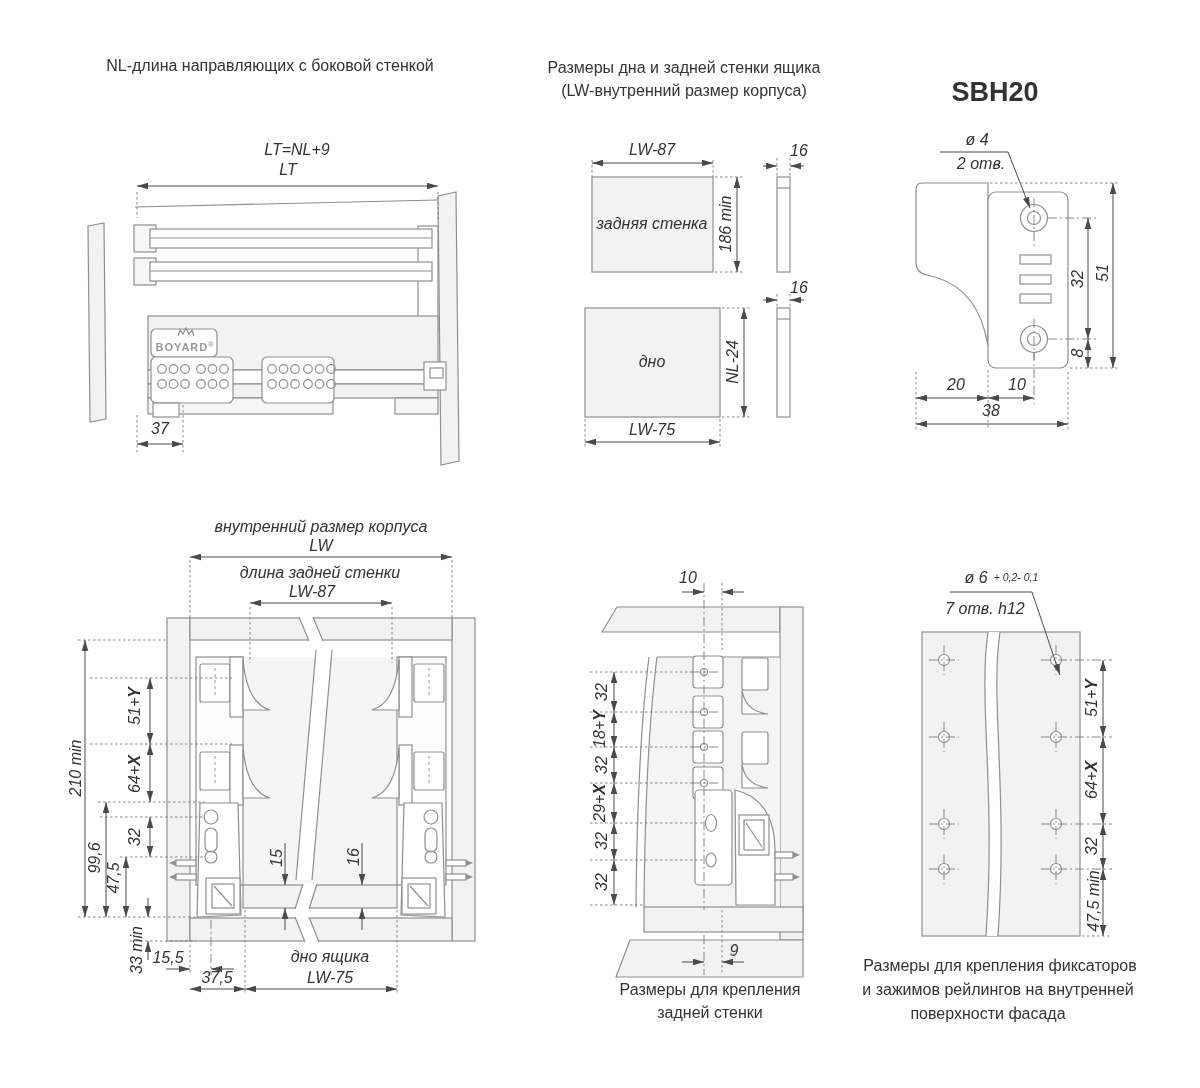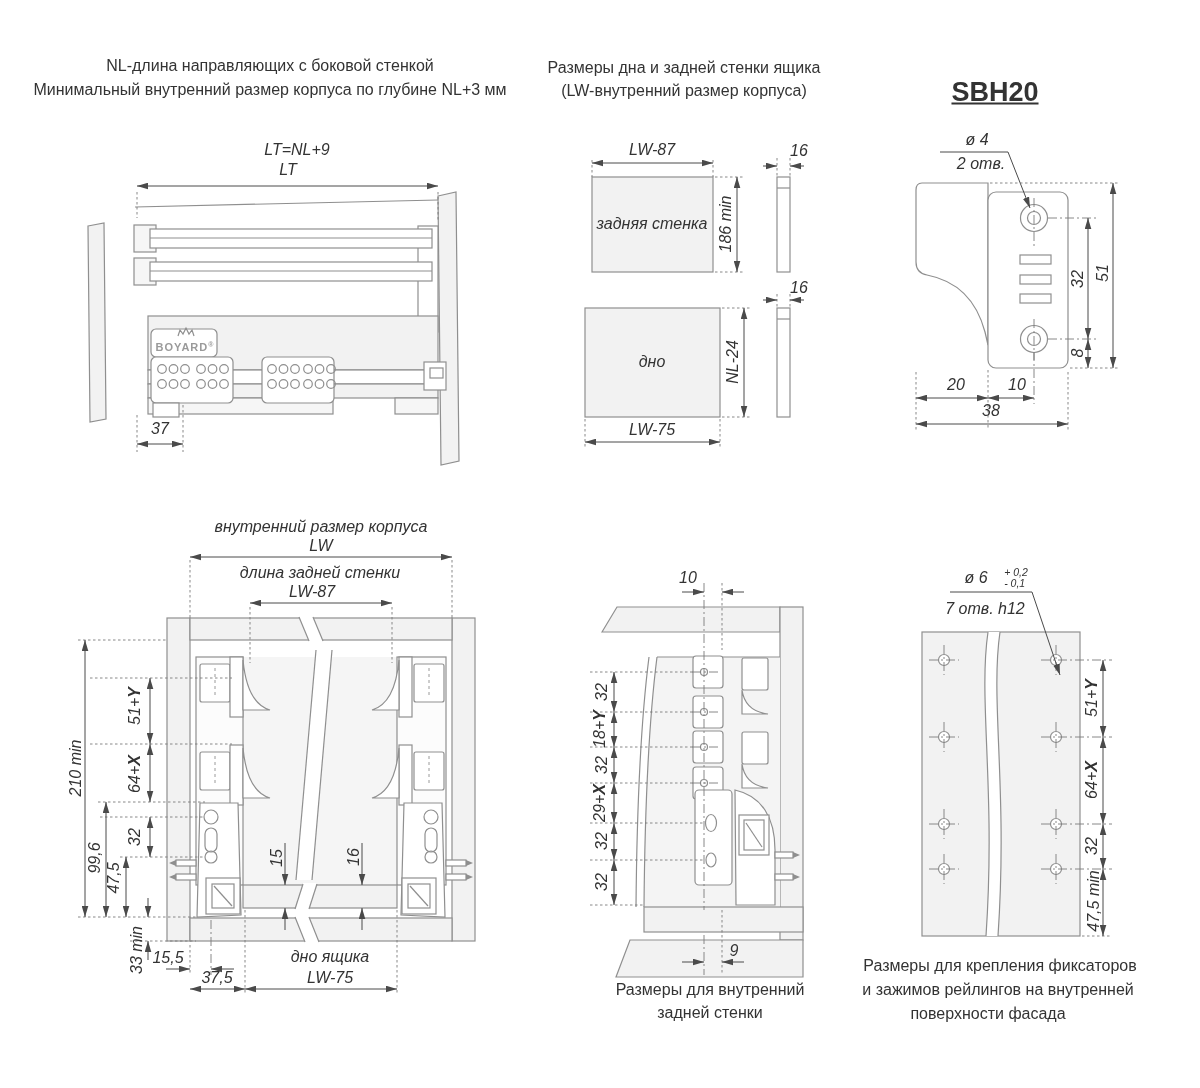--- a/index.html
+++ b/index.html
@@ -11,25 +11,25 @@
   .fl2{fill:#f6f6f6;stroke:#8f8f8f;stroke-width:1.2;}
   .wh{fill:#ffffff;stroke:#8f8f8f;stroke-width:1.2;}
   .dim{stroke:#4a4a4a;stroke-width:1;fill:none;}
   .ext{stroke:#7c7c7c;stroke-width:.9;fill:none;stroke-dasharray:2.5 2.5;}
   .cl{stroke:#7c7c7c;stroke-width:.9;fill:none;stroke-dasharray:9 3 2 3;}
   .dsh{stroke:#8f8f8f;stroke-width:.9;fill:none;stroke-dasharray:3 3;}
   .lb{position:absolute;transform:translate(-50%,-50%);font:italic 16px "Liberation Sans",sans-serif;
       color:#333;white-space:nowrap;}
   .t{font-style:normal;}
   .rot{transform:translate(-50%,-50%) rotate(-90deg);}
-  .big{font:bold 27px "Liberation Sans",sans-serif;font-style:normal;text-decoration:underline;}
+  .big{font:bold 27px "Liberation Sans",sans-serif;font-style:normal;}
   .bv{font-weight:bold;}
   .logo{font:bold 11px "Liberation Sans",sans-serif;font-style:normal;color:#9a9a9a;letter-spacing:1px;}
   .logo sup{font-size:7px;}
-  .tolstack{position:absolute;transform:translate(-50%,-50%);display:flex;flex-direction:column;
+  .tolstack{position:absolute;transform:translate(-50%,-50%);display:flex;flex-direction:row;
       font:italic 10.5px "Liberation Sans",sans-serif;line-height:1.05;color:#333;}
 </style>
 </head>
 <body>
 
 <div id="canvas">
 
 <svg id="draw" width="1200" height="1088" viewBox="0 0 1200 1088">
   <defs>
     <marker id="ma" viewBox="0 0 10 6" refX="10" refY="3" markerWidth="11" markerHeight="7" orient="auto-start-reverse">
@@ -393,21 +393,20 @@
 
     <line class="ext" x1="1082" y1="936" x2="1112" y2="936"></line>
     <line class="dim" x1="1103" y1="660" x2="1103" y2="737" marker-start="url(#ma)" marker-end="url(#ma)"></line>
     <line class="dim" x1="1103" y1="737" x2="1103" y2="824" marker-start="url(#ma)" marker-end="url(#ma)"></line>
     <line class="dim" x1="1103" y1="824" x2="1103" y2="869" marker-start="url(#ma)" marker-end="url(#ma)"></line>
     <line class="dim" x1="1103" y1="869" x2="1103" y2="936" marker-start="url(#ma)" marker-end="url(#ma)"></line>
   </g>
 </svg>
 
 <div class="lb t" style="left:270px;top:66px">NL-длина направляющих с боковой стенкой</div>
-<div class="lb t" style="left:270px;top:90px">Минимальный внутренний размер корпуса по глубине NL+3 мм</div>
 <div class="lb" style="left:297px;top:150px">LT=NL+9</div>
 <div class="lb" style="left:288px;top:170px">LT</div>
 <div class="lb" style="left:160px;top:429px">37</div>
 <div class="lb logo" style="left:185px;top:347px"><span>BOYARD</span><sup>®</sup></div>
 
 <div class="lb t" style="left:684px;top:68px">Размеры дна и задней стенки ящика</div>
 <div class="lb t" style="left:684px;top:91px">(LW-внутренний размер корпуса)</div>
 <div class="lb" style="left:652px;top:150px">LW-87</div>
 <div class="lb" style="left:652px;top:224px">задняя стенка</div>
 <div class="lb rot" style="left:726px;top:224px">186 min</div>
@@ -446,21 +445,21 @@
 <div class="lb" style="left:330px;top:978px">LW-75</div>
 
 <div class="lb" style="left:688px;top:578px">10</div>
 <div class="lb rot" style="left:602px;top:692px"><span>32</span><span class="bv"></span></div>
 <div class="lb rot" style="left:600px;top:729px"><span>18+</span><span class="bv">Y</span></div>
 <div class="lb rot" style="left:602px;top:765px"><span>32</span><span class="bv"></span></div>
 <div class="lb rot" style="left:600px;top:803px"><span>29+</span><span class="bv">X</span></div>
 <div class="lb rot" style="left:602px;top:841px"><span>32</span><span class="bv"></span></div>
 <div class="lb rot" style="left:602px;top:882px"><span>32</span><span class="bv"></span></div>
 <div class="lb" style="left:734px;top:951px">9</div>
-<div class="lb t" style="left:710px;top:990px">Размеры для внутренний</div>
+<div class="lb t" style="left:710px;top:990px">Размеры для крепления</div>
 <div class="lb t" style="left:710px;top:1013px">задней стенки</div>
 
 <div class="lb" style="left:976px;top:578px">ø 6</div>
 <div class="tolstack" style="left:1016px;top:578px">
   <span>+ 0,2</span>
   <span>- 0,1</span>
 </div>
 <div class="lb" style="left:985px;top:609px">7 отв. h12</div>
 <div class="lb rot" style="left:1092px;top:698px"><span>51+</span><span class="bv">Y</span></div>
 <div class="lb rot" style="left:1092px;top:780px"><span>64+</span><span class="bv">X</span></div>

